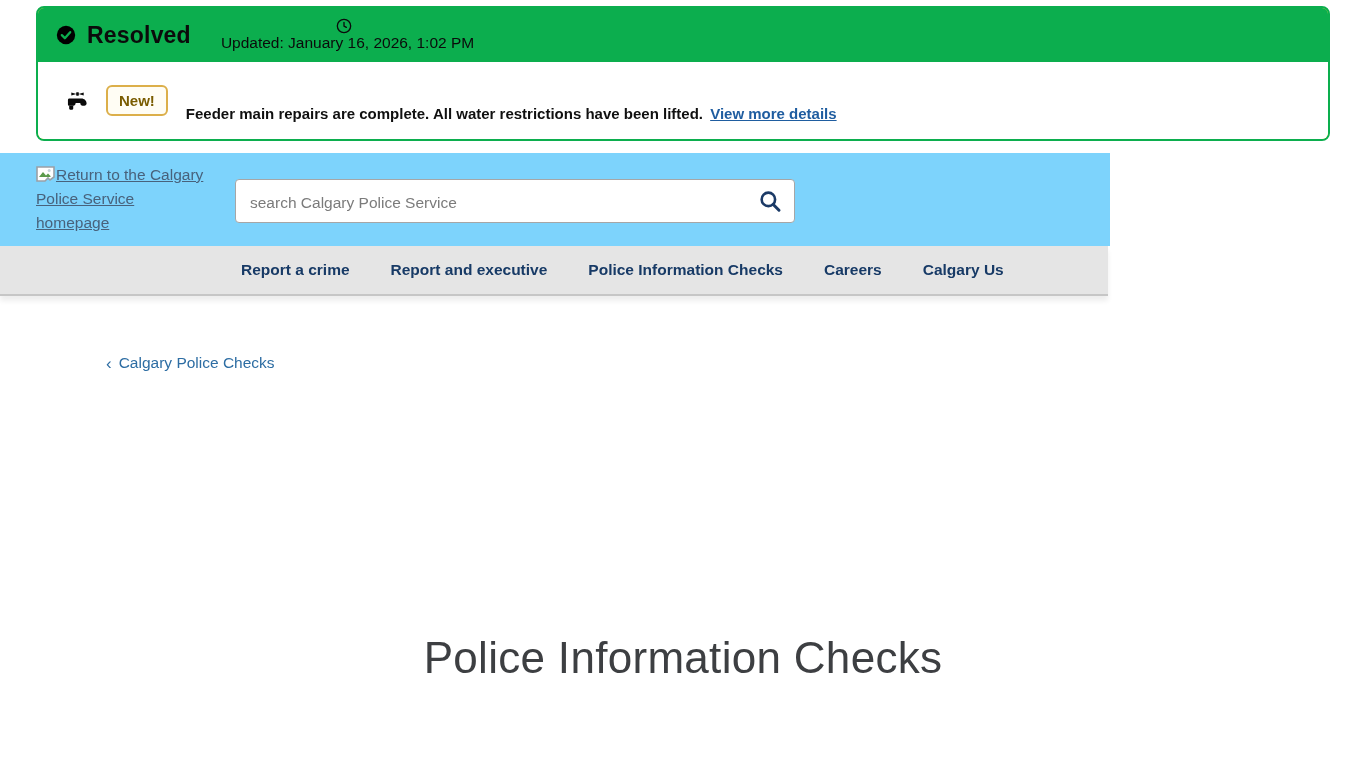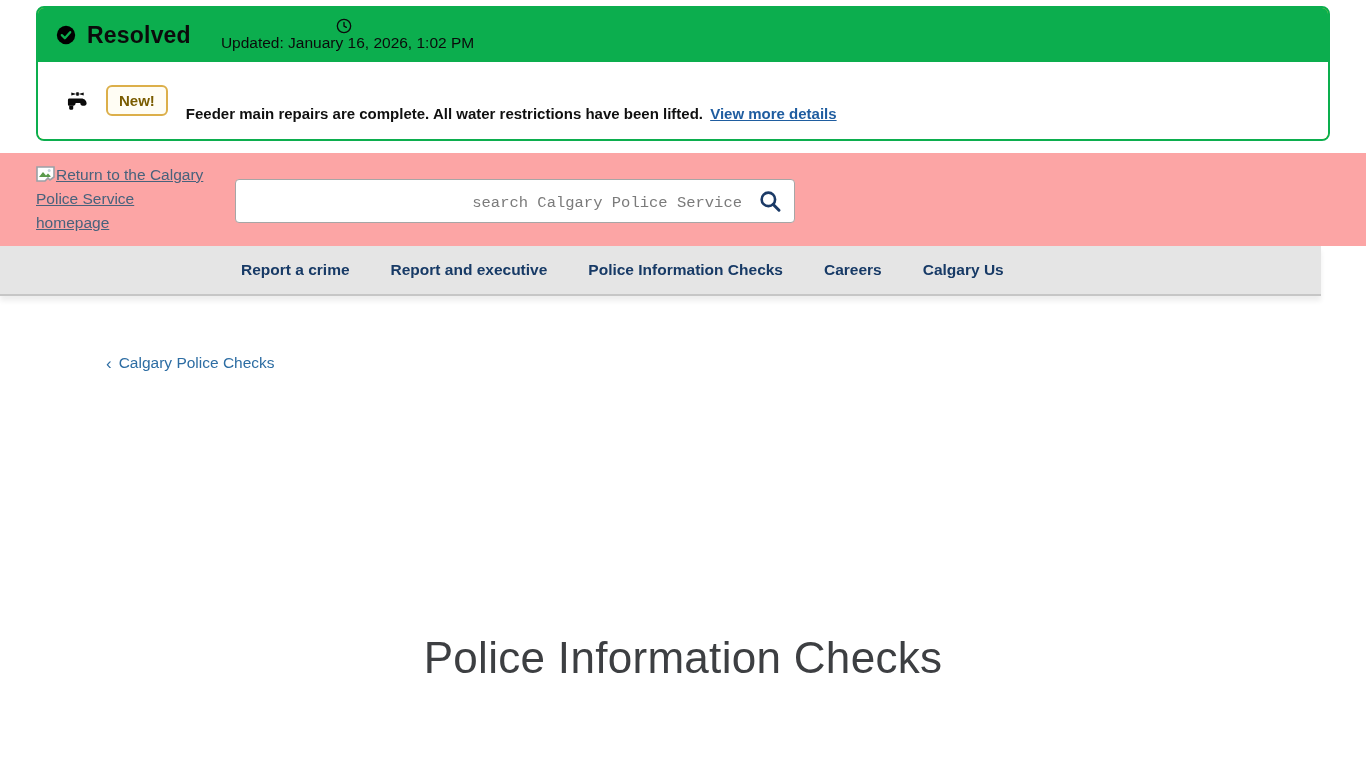--- a/index.html
+++ b/index.html
@@ -45,53 +45,53 @@
   .alert-message {
     margin-left: 18px; font-size: 15px; font-weight: bold; color: #101010; margin-top: 25px;
   }
   .alert-link {
     color: #1f5da0; text-decoration: underline; font-weight: bold;
     margin-left: 3px; cursor: pointer;
   }
 
   
   .header-band {
-    position: absolute; left: 0; top: 153px; width: 1366px; height: 93px;
-    background: #fca5a5;
+    position: absolute; left: 0; top: 153px; width: 1110px; height: 93px;
+    background: #7dd3fc;
   }
   .logo-link {
     position: absolute; left: 36px; top: 10px; width: 172px;
     font-size: 15.5px; line-height: 24px; color: #48627c;
     text-decoration: underline; cursor: pointer; display: block;
   }
   .broken-img-icon {
     display: inline-block; width: 19px; height: 16px;
     vertical-align: -2px; margin-right: 1px;
   }
   .search-wrap {
     position: absolute; left: 235px; top: 26px; width: 560px; height: 44px;
   }
   .search-input {
     width: 100%; height: 100%;
     border: 1px solid #a6a6a6; border-radius: 4px;
     padding: 4px 52px 0 14px; font-size: 15.5px;
-    font-family: Liberation Mono, monospace;
-    color: #333; background: #ffffff; outline: none; text-align: right;
+    font-family: Liberation Sans, sans-serif;
+    color: #333; background: #ffffff; outline: none;
   }
   .search-input::placeholder { color: #7b7b7b; opacity: 1; }
   .search-btn {
     position: absolute; right: 8px; top: 6px; width: 34px; height: 32px;
     background: transparent; border: none; cursor: pointer;
     display: flex; align-items: center; justify-content: center;
   }
   .search-icon { width: 26px; height: 26px; display: block; }
 
   
   .nav-band {
-    position: absolute; left: 0; top: 246px; width: 1321px; height: 50px;
+    position: absolute; left: 0; top: 246px; width: 1108px; height: 50px;
     background: #e5e5e5; border-bottom: 2px solid #c6c6c6;
     box-shadow: 0 5px 5px rgba(0,0,0,0.07);
     display: flex; align-items: center; padding-left: 241px; gap: 41px;
   }
   .nav-item {
     font-size: 15.5px; font-weight: bold; color: #173a66;
     text-decoration: none; cursor: pointer; white-space: nowrap;
   }
 
   

